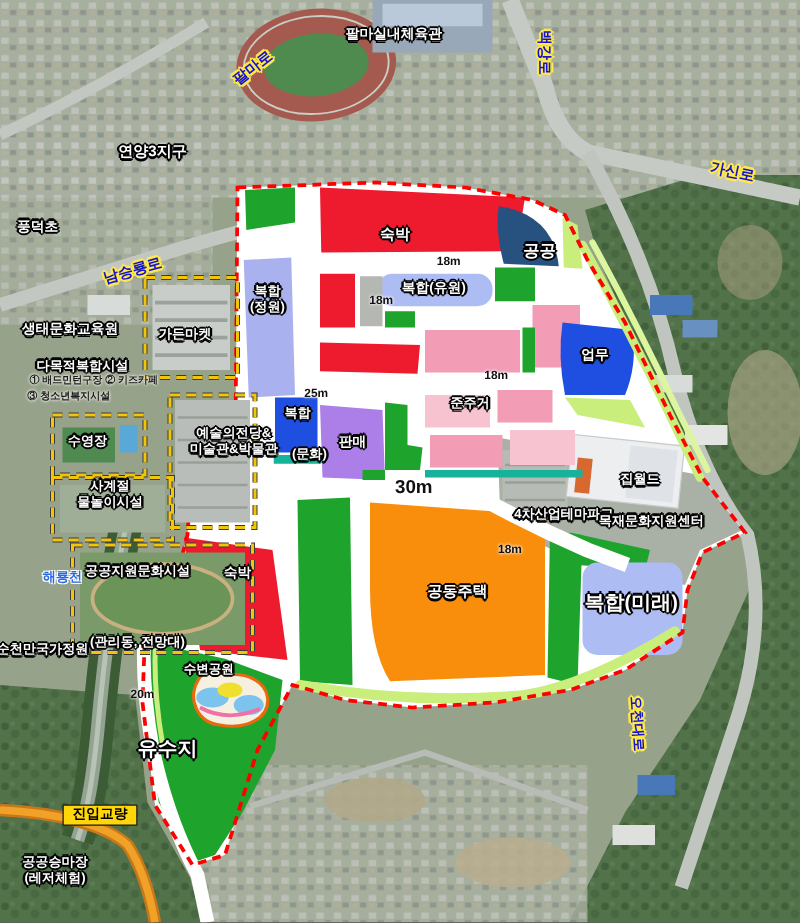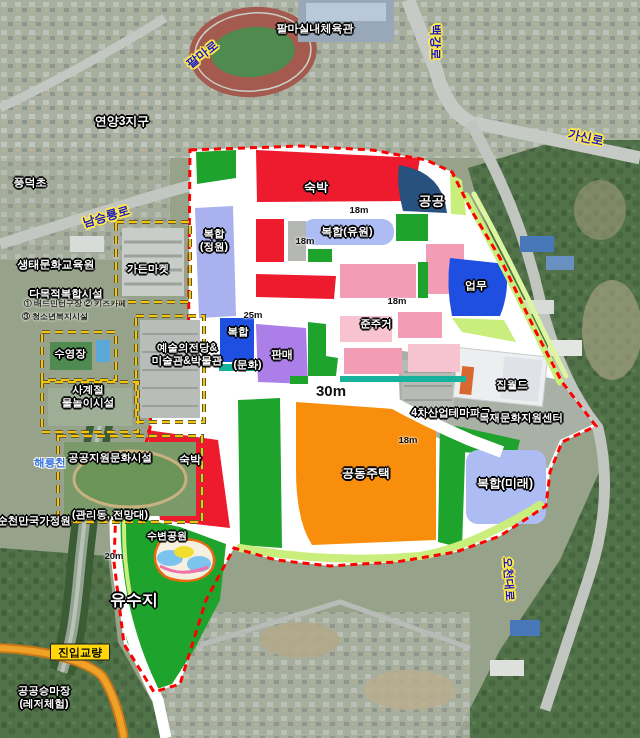--- a/index.html
+++ b/index.html
@@ -209,21 +209,21 @@
 <div class="label lab-white" style="left:347px;top:231px;font-size:11px;">복합(유원)</div>
 <div class="label lab-white" style="left:214px;top:233px;font-size:10.5px;">복합</div>
 <div class="label lab-white" style="left:214px;top:246px;font-size:10.5px;">(정원)</div>
 <div class="label lab-white" style="left:376px;top:283px;font-size:10.5px;margin-top:40px;">준주거</div>
 <div class="label lab-white" style="left:476px;top:285px;font-size:11px;">업무</div>
 <div class="label lab-white" style="left:238px;top:331px;font-size:10.5px;">복합</div>
 <div class="label lab-white" style="left:238px;top:364px;font-size:10.5px;padding-left:19px;">(문화)</div>
 <div class="label lab-white" style="left:282px;top:354px;font-size:11px;">판매</div>
 <div class="label lab-white" style="left:190px;top:459px;font-size:11px;">숙박</div>
 <div class="label lab-white" style="left:366px;top:473px;font-size:12px;">공동주택</div>
-<div class="label lab-white" style="left:505px;top:483px;font-size:12px;">복합(미래)</div>
+<div class="label lab-white" style="left:505px;top:483px;font-size:16px;">복합(미래)</div>
 <div class="label lab-white" style="left:167px;top:536px;font-size:10px;">수변공원</div>
 <div class="label lab-white" style="left:134px;top:600px;font-size:16px;">유수지</div>
 
 <div class="label lab-dim" style="left:359px;top:210px;font-size:9.5px;">18m</div>
 <div class="label lab-dim" style="left:305px;top:241px;font-size:9.5px;">18m</div>
 <div class="label lab-dim" style="left:397px;top:301px;font-size:9.5px;">18m</div>
 <div class="label lab-dim" style="left:253px;top:315px;font-size:9.5px;">25m</div>
 <div class="label lab-dim" style="left:331px;top:390px;font-size:15px;">30m</div>
 <div class="label lab-dim" style="left:408px;top:440px;font-size:9.5px;">18m</div>
 <div class="label lab-dim" style="left:114px;top:556px;font-size:9.5px;">20m</div>

